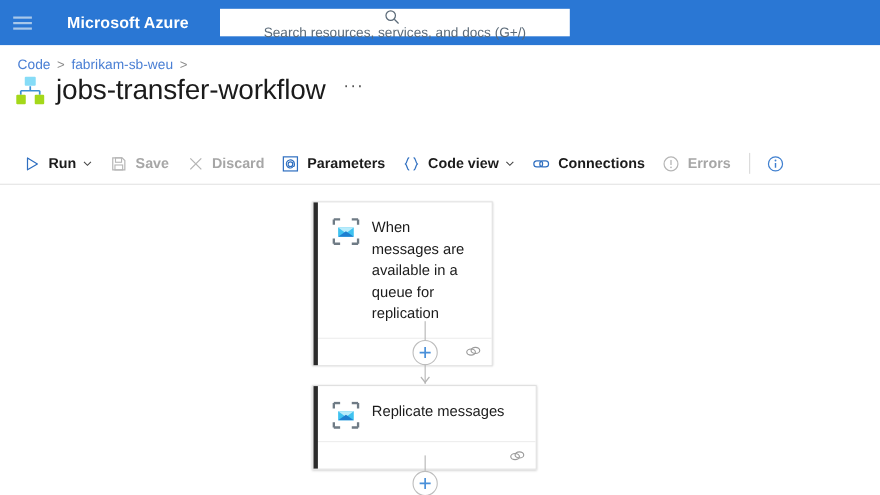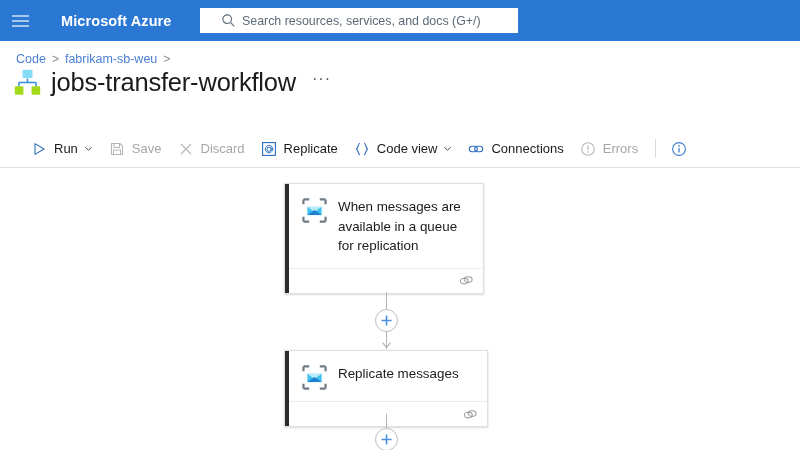--- a/index.html
+++ b/index.html
@@ -19,21 +19,21 @@
     width: 40px; height: 41px; display: flex; flex-direction: column;
     align-items: center; justify-content: center; gap: 3px; cursor: pointer;
   }
   .hamburger span { display: block; width: 17px; height: 2px; background: #a8c8ea; }
   .az-brand {
     color: #ffffff; font-size: 14.5px; font-weight: bold;
     letter-spacing: .1px; margin-left: 21px; white-space: nowrap;
   }
   .az-search {
     position: absolute; left: 200px; top: 8px; width: 318px; height: 25px;
-    background: #ffffff; display: flex; align-items: center; padding: 0 21px; cursor: text;
+    background: #ffffff; display: flex; align-items: center; padding: 0 8px; cursor: text; flex-direction: column;
   }
   .az-search .mag { flex: none; width: 15px; height: 15px; margin-right: 6px; }
   .az-search .ph { font-size: 12.4px; color: #5b6a78; white-space: nowrap; }
 
   
   .crumbs {
     position: absolute; left: 16px; top: 52px;
     display: flex; align-items: center; font-size: 12.5px; white-space: nowrap;
   }
   .crumb { color: #4a7fd4; cursor: pointer; }
@@ -50,21 +50,21 @@
     letter-spacing: -.2px; white-space: nowrap;
   }
   .title-ellipsis {
     margin-left: 16px; font-size: 16px; color: #555; letter-spacing: 1px;
     cursor: pointer; line-height: 1; padding-bottom: 7px;
   }
 
   
   .cmdbar {
     position: absolute; left: 0; top: 129px; width: 800px; height: 39px;
-    display: flex; align-items: center; padding-left: 23px; gap: 0;
+    display: flex; align-items: center; padding-left: 13px; gap: 0; font-weight: bold;
   }
   .cmdbar::after {
     content: ""; position: absolute; left: 0; bottom: 0; width: 800px;
     height: 1px; background: #e3e3e3;
   }
   .cmd {
     display: flex; align-items: center; height: 30px; padding: 0 8px;
     font-size: 13px; color: #1b1b1b; cursor: pointer; white-space: nowrap;
   }
   .cmd.disabled { color: #a6a6a6; cursor: default; }
@@ -178,21 +178,21 @@
       </svg>
       <span>Discard</span>
     </div>
 
     <div class="cmd">
       <svg class="ci" viewBox="0 0 16 16">
         <rect x="1.6" y="1.6" width="12.8" height="12.8" fill="none" stroke="#2f6fc0" stroke-width="1.1"></rect>
         <circle cx="8" cy="8.3" r="2.1" fill="none" stroke="#2f6fc0" stroke-width="1"></circle>
         <path d="M10.1 6.4 v3.1 c0 1.2 1.6 1.1 1.6 -.6 V8 a3.7 3.7 0 1 0 -1.6 3.1" fill="none" stroke="#2f6fc0" stroke-width="1"></path>
       </svg>
-      <span>Replicate</span>
+      <span>Parameters</span>
     </div>
 
     <div class="cmd">
       <svg class="ci" viewBox="0 0 16 16">
         <path d="M6 2.3 C4 2.3 4.4 6.6 2.6 8 C4.4 9.4 4 13.7 6 13.7" fill="none" stroke="#2f6fc0" stroke-width="1.1"></path>
         <path d="M10 2.3 C12 2.3 11.6 6.6 13.4 8 C11.6 9.4 12 13.7 10 13.7" fill="none" stroke="#2f6fc0" stroke-width="1.1"></path>
       </svg>
       <span>Code view</span>
       <svg class="chev" viewBox="0 0 10 10">
         <path d="M1.5 3.5 L5 7 L8.5 3.5" fill="none" stroke="#444" stroke-width="1.1"></path>
@@ -223,21 +223,21 @@
       <svg class="ci" viewBox="0 0 16 16">
         <circle cx="8" cy="8" r="6.4" fill="none" stroke="#3f7fcf" stroke-width="1.1"></circle>
         <circle cx="8" cy="4.9" r=".85" fill="#3f7fcf"></circle>
         <path d="M8 7.1 v4.4" stroke="#3f7fcf" stroke-width="1.3"></path>
       </svg>
     </div>
   </div>
 
   <div class="canvas">
 
-    <div class="node" style="left:284px; top:14px; width:200px;">
+    <div class="node" style="left:284px; top:14px; width:164px;">
       <div class="node-body">
         <svg class="op-icon" viewBox="0 0 26 26">
           <path d="M1.5 1.5 h6 M1.5 1.5 v5 M24.5 1.5 h-6 M24.5 1.5 v5 M1.5 24.5 h6 M1.5 24.5 v-5 M24.5 24.5 h-6 M24.5 24.5 v-5" stroke="#6f7b85" stroke-width="2.3" fill="none"></path>
           <path d="M5.6 9.2 h14.8 v8.6 H5.6 Z" fill="#3fc2f0"></path>
           <path d="M5.6 9.2 L13 14.6 L20.4 9.2 Z" fill="#b9ecfb"></path>
           <path d="M5.6 17.8 L13 12.6 L20.4 17.8 Z" fill="#1f7fd0"></path>
         </svg>
         <div class="node-title">When messages are available in a queue for replication</div>
       </div>
       <div class="node-foot">

